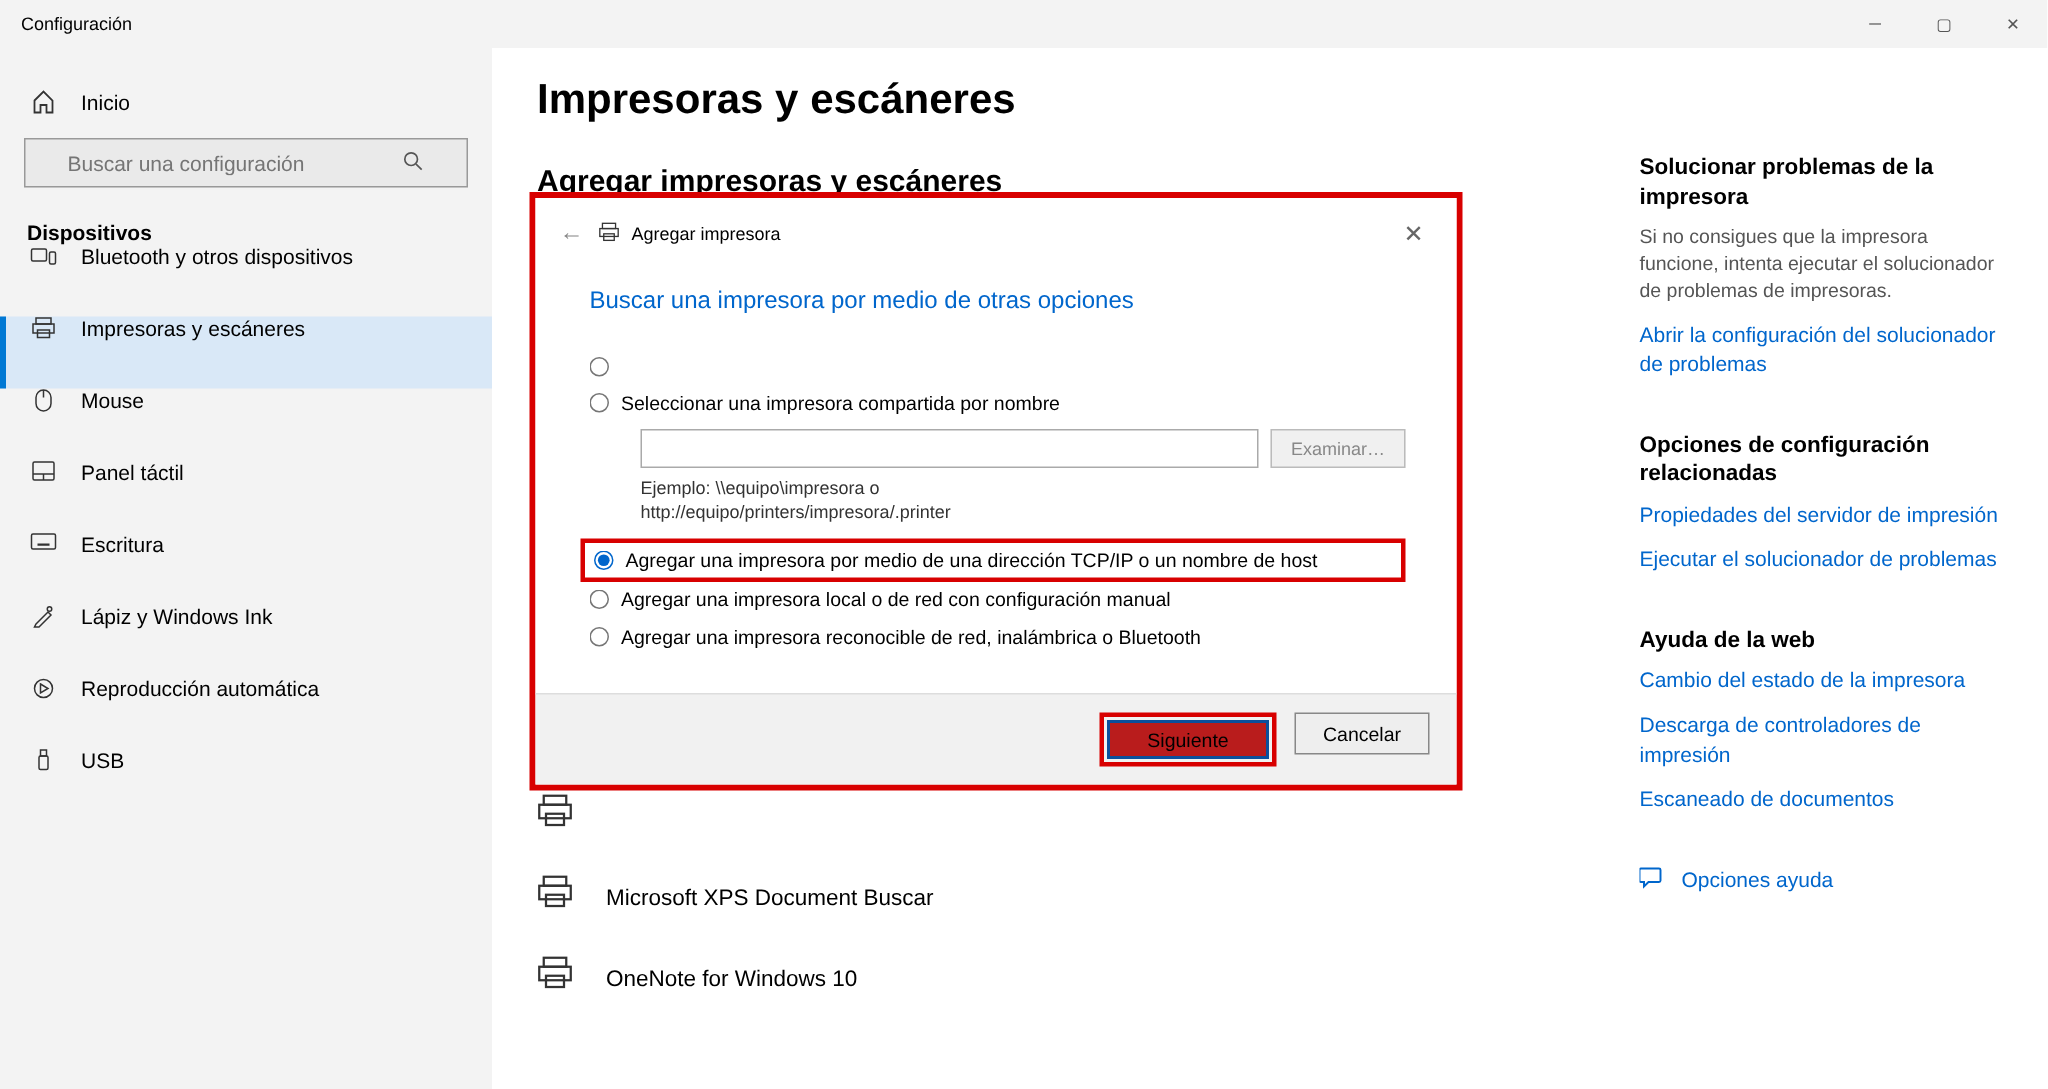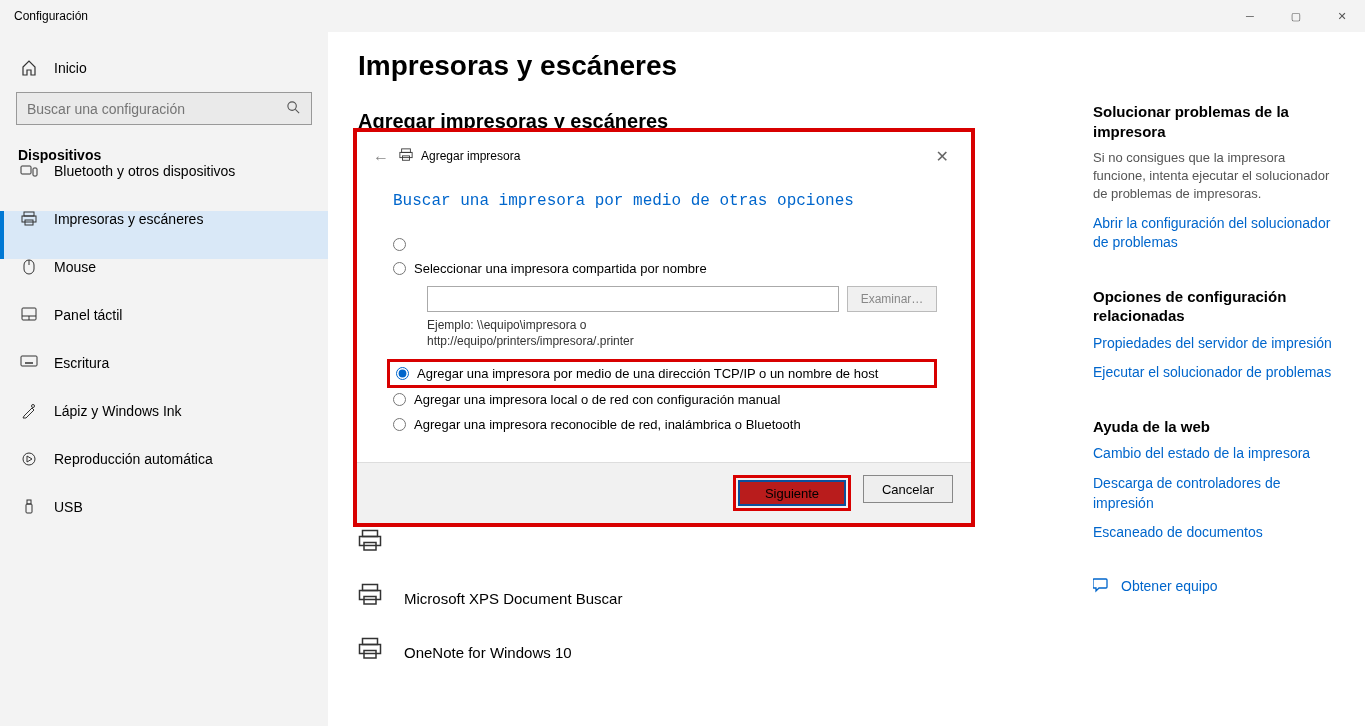--- a/index.html
+++ b/index.html
@@ -43,21 +43,21 @@
     gap: 16px;
     padding: 10px 4px 16px 4px;
     font-size: 14px;
   }
   .search-box {
     display: flex;
     align-items: center;
     border: 1px solid #999;
     background: #eaeaea;
     height: 33px;
-    padding: 0 10px;
+    padding: 0 28px;
     margin-bottom: 22px;
   }
   .search-box input {
     flex: 1;
     border: none;
     background: transparent;
     font-size: 14px;
     outline: none;
   }
   .section-title {
@@ -138,21 +138,21 @@
     background:#fff;
   }
   .dlg {
     background:#fff;
     padding: 10px 16px 0 16px;
   }
   .dlg-top { display:flex; align-items:center; gap:8px; height:28px; font-size:12px; }
   .dlg-top .back { color:#888; font-size:16px; margin-right:2px; }
   .dlg-top .spacer { flex:1; }
   .dlg-top .close { color:#666; font-size:16px; padding:0 6px; }
-  .dlg-heading { color:#0066cc; font-size:16px; margin: 22px 0 28px 20px; font-family: Liberation Mono, monospace; }
+  .dlg-heading { color:#0066cc; font-size:16px; margin: 22px 0 28px 20px; }
   .dlg-body { padding: 0 18px 20px 20px; font-size:13px; }
   .radio-row { display:flex; align-items:center; gap:8px; margin-bottom:10px; }
   .radio-row input[type=radio] { accent-color:#0066cc; }
   .name-input-row { display:flex; gap:8px; margin: 2px 0 6px 34px; }
   .name-input-row input {
     flex:1; height:26px; border:1px solid #aaa; padding:0 6px; font-size:13px;
   }
   .name-input-row button {
     width:90px; height:26px; background:#f0f0f0; border:1px solid #bbb; color:#888; font-size:12px;
   }
@@ -440,16 +440,16 @@
       <a class="right-link">Cambio del estado de la impresora</a>
       <a class="right-link">Descarga de controladores de impresión</a>
       <a class="right-link">Escaneado de documentos</a>
     </div>
     <div class="help-row">
       <span>
         <svg width="18" height="16" viewBox="0 0 18 16">
             <path d="M1 2 h12 a1 1 0 0 1 1 1 v7 a1 1 0 0 1 -1 1 h-7 l-3 3 v-3 h-2 a1 1 0 0 1 -1 -1 v-7 a1 1 0 0 1 1 -1 Z" fill="none" stroke="#0066cc" stroke-width="1.3"></path>
           </svg>
       </span>
-      <span>Obtener equipo</span>
+      <span>Opciones ayuda</span>
     </div>
   </aside>
 </div>
 
 </body></html>

